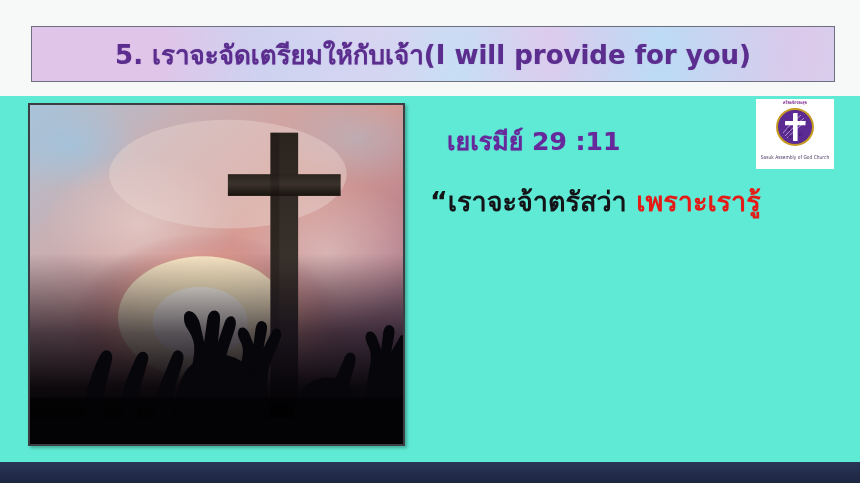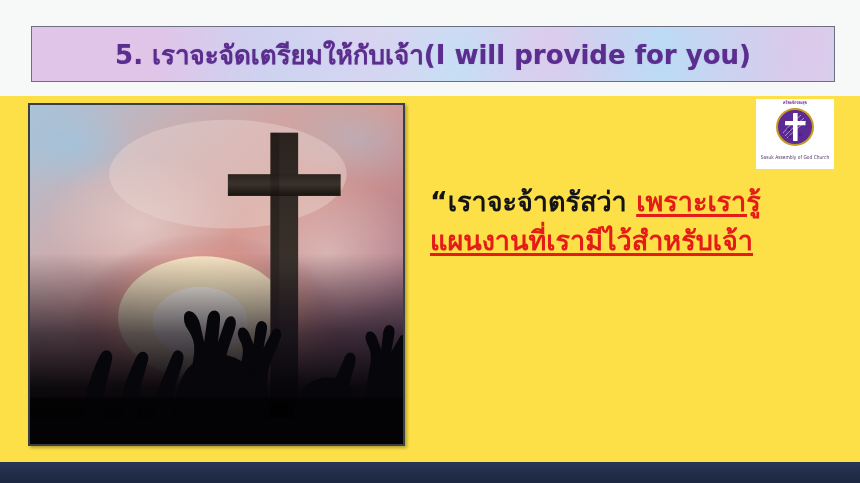--- a/index.html
+++ b/index.html
@@ -11,21 +11,21 @@
     width: 860px;
     height: 483px;
     font-family: "DejaVu Sans", "Liberation Sans", sans-serif;
     overflow: hidden;
   }
 
   #slide {
     position: relative;
     width: 860px;
     height: 483px;
-    background: #fde047;
+    background: #5eead4;
     overflow: hidden;
   }
 
   
   .top-white {
     position: absolute;
     left: 0; top: 0;
     width: 860px; height: 96px;
     background: #f7f8f8;
   }
@@ -98,21 +98,20 @@
     top: 182px;
     width: 412px;
     color: #141418;
     font-size: 27px;
     font-weight: bold;
     line-height: 39px;
   }
   .qline { white-space: nowrap; }
   .red-ul {
     color: #e41b17;
-    text-decoration: underline;
     text-decoration-thickness: 3px;
     text-underline-offset: 3px;
     margin-top: 33px;
   }
 
   
   #church-logo {
     position: absolute;
     left: 756px;
     top: 99px;
@@ -233,27 +232,25 @@
         <path d="M155 343 Q145 310 150 286 Q156 262 178 254 Q204 248 222 266 Q238 284 238 343 Z"></path>
         <path d="M306 343 L300 316 Q300 292 310 274 L317 258 Q320 248 326 251 Q331 254 328 264 L322 284 Q318 302 321 320 L325 343 Z"></path>
         <path d="M340 343 Q334 318 338 296 L344 262 Q346 250 341 242 Q337 234 341 230 Q346 227 350 234 L355 248 L357 230 Q359 221 365 223 Q370 225 368 234 L365 250 L372 238 Q376 230 377 234 L377 343 Z"></path>
         <path d="M268 343 Q262 320 268 300 Q276 280 296 276 Q318 274 330 292 Q340 310 340 343 Z"></path>
         <rect x="0" y="316" width="377" height="27"></rect>
       </g>
       <rect x="0" y="296" width="377" height="47" fill="#000" opacity="0.55"></rect>
     </svg>
   </div>
 
+  <div id="scripture-ref">เยเรมีย์ 29 :11</div>
 
   <div id="quote-block">
     <div class="qline">
       <span>“เราจะจ้าตรัสว่า </span><span class="red-ul">เพราะเรารู้</span>
-    </div>
-    <div class="qline">
-      <span class="red-ul">แผนงานที่เรามีไว้สำหรับเจ้า</span>
     </div>
   </div>
 
   <div id="church-logo">
     <div id="logo-top-text">คริสตจักรสะสุข</div>
     <svg id="logo-mark" viewBox="0 0 40 40">
       <circle cx="20" cy="20" r="19" fill="#c79a22"></circle>
       <circle cx="20" cy="20" r="17" fill="#5b2a93"></circle>
       <g stroke="#e8d8f2" stroke-width="0.8" fill="none" opacity="0.75">
         <path d="M8 26 Q16 16 26 8"></path>

